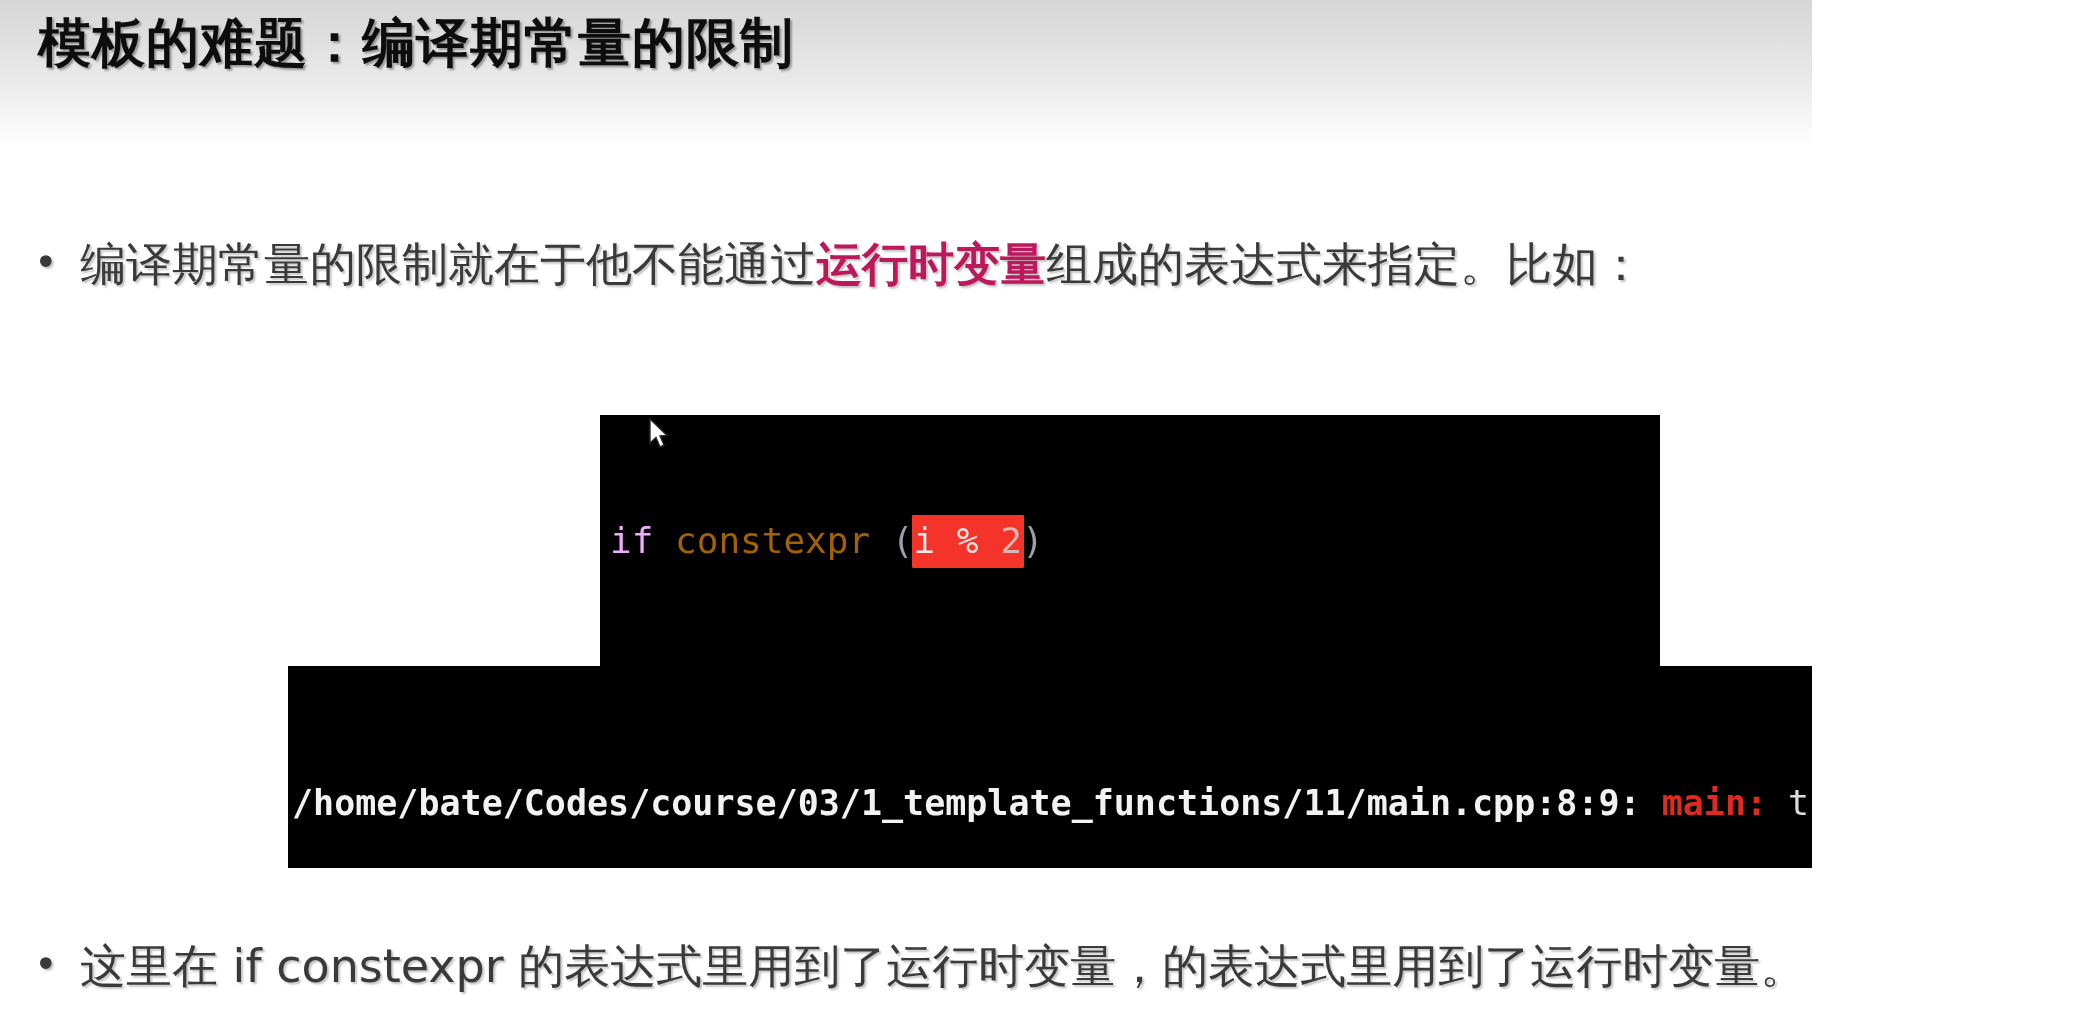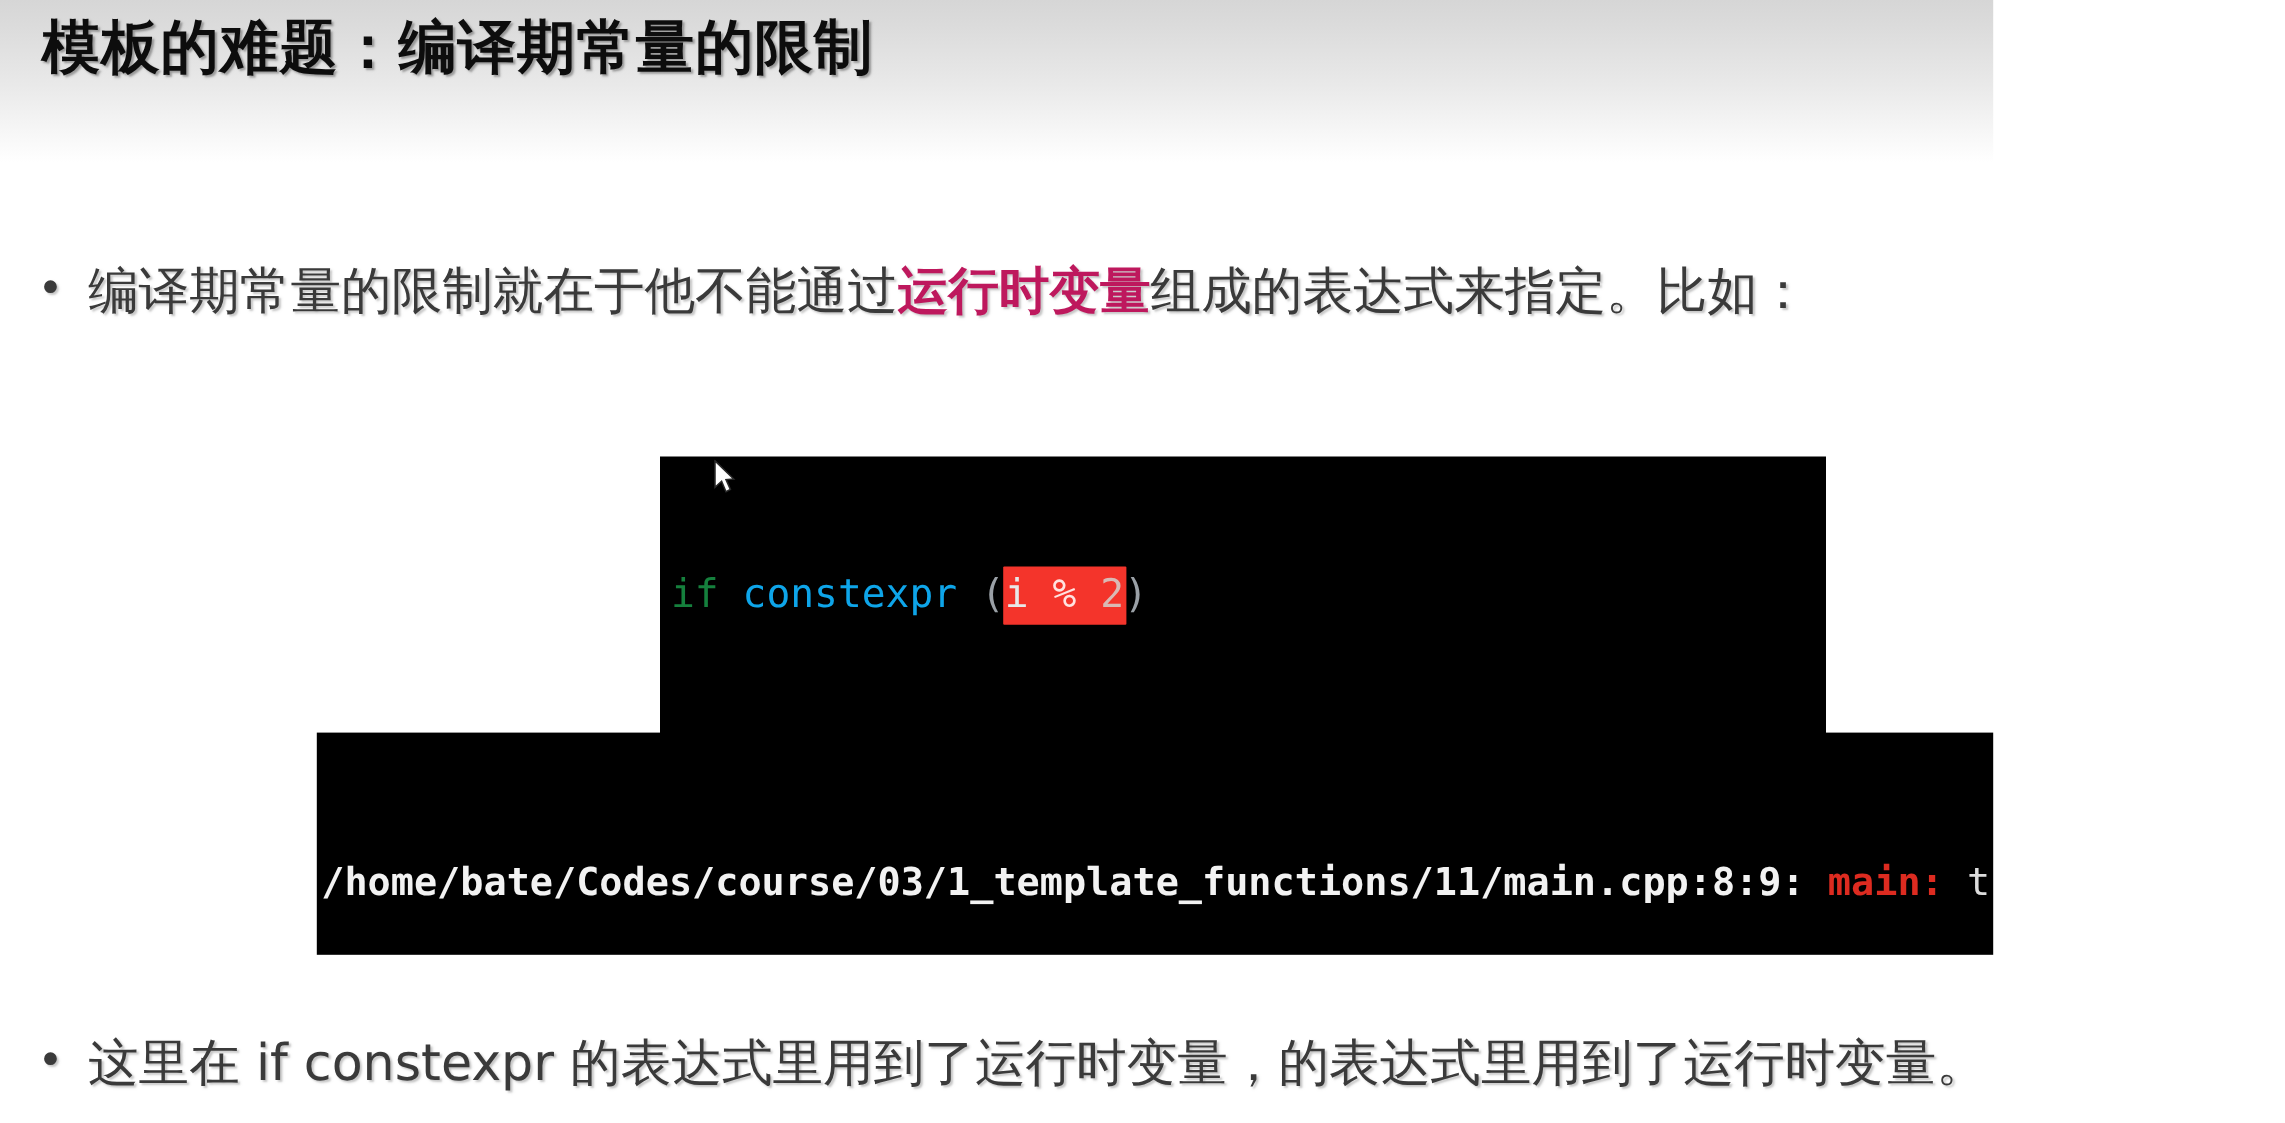--- a/index.html
+++ b/index.html
@@ -73,22 +73,22 @@
     background: #000000;
     padding: 6px 10px 10px 10px;
     font-family: "DejaVu Sans Mono", "Liberation Mono", monospace;
     font-size: 36px;
     line-height: 48px;
     color: #d8d8d8;
     white-space: pre;
     overflow: hidden;
   }
   .code-line { position: relative; height: 48px; }
-  .tok-kw      { color: #15803d; }
-  .tok-fn      { color: #0ea5e9; }
+  .tok-kw      { color: #f0abfc; }
+  .tok-fn      { color: #a16207; }
   .tok-punct   { color: #9aa0a6; }
   .tok-ns      { color: #c9a6c4; }
   .tok-type    { color: #2fd9cd; font-weight: bold; }
   .tok-op      { color: #e2e2e2; }
   .tok-var     { color: #e8e8e8; }
   .tok-str     { color: #e0b6c8; }
   .tok-num     { color: #9db6e8; }
   .sel-highlight {
     background: #f4342b;
     color: #ffffff;

